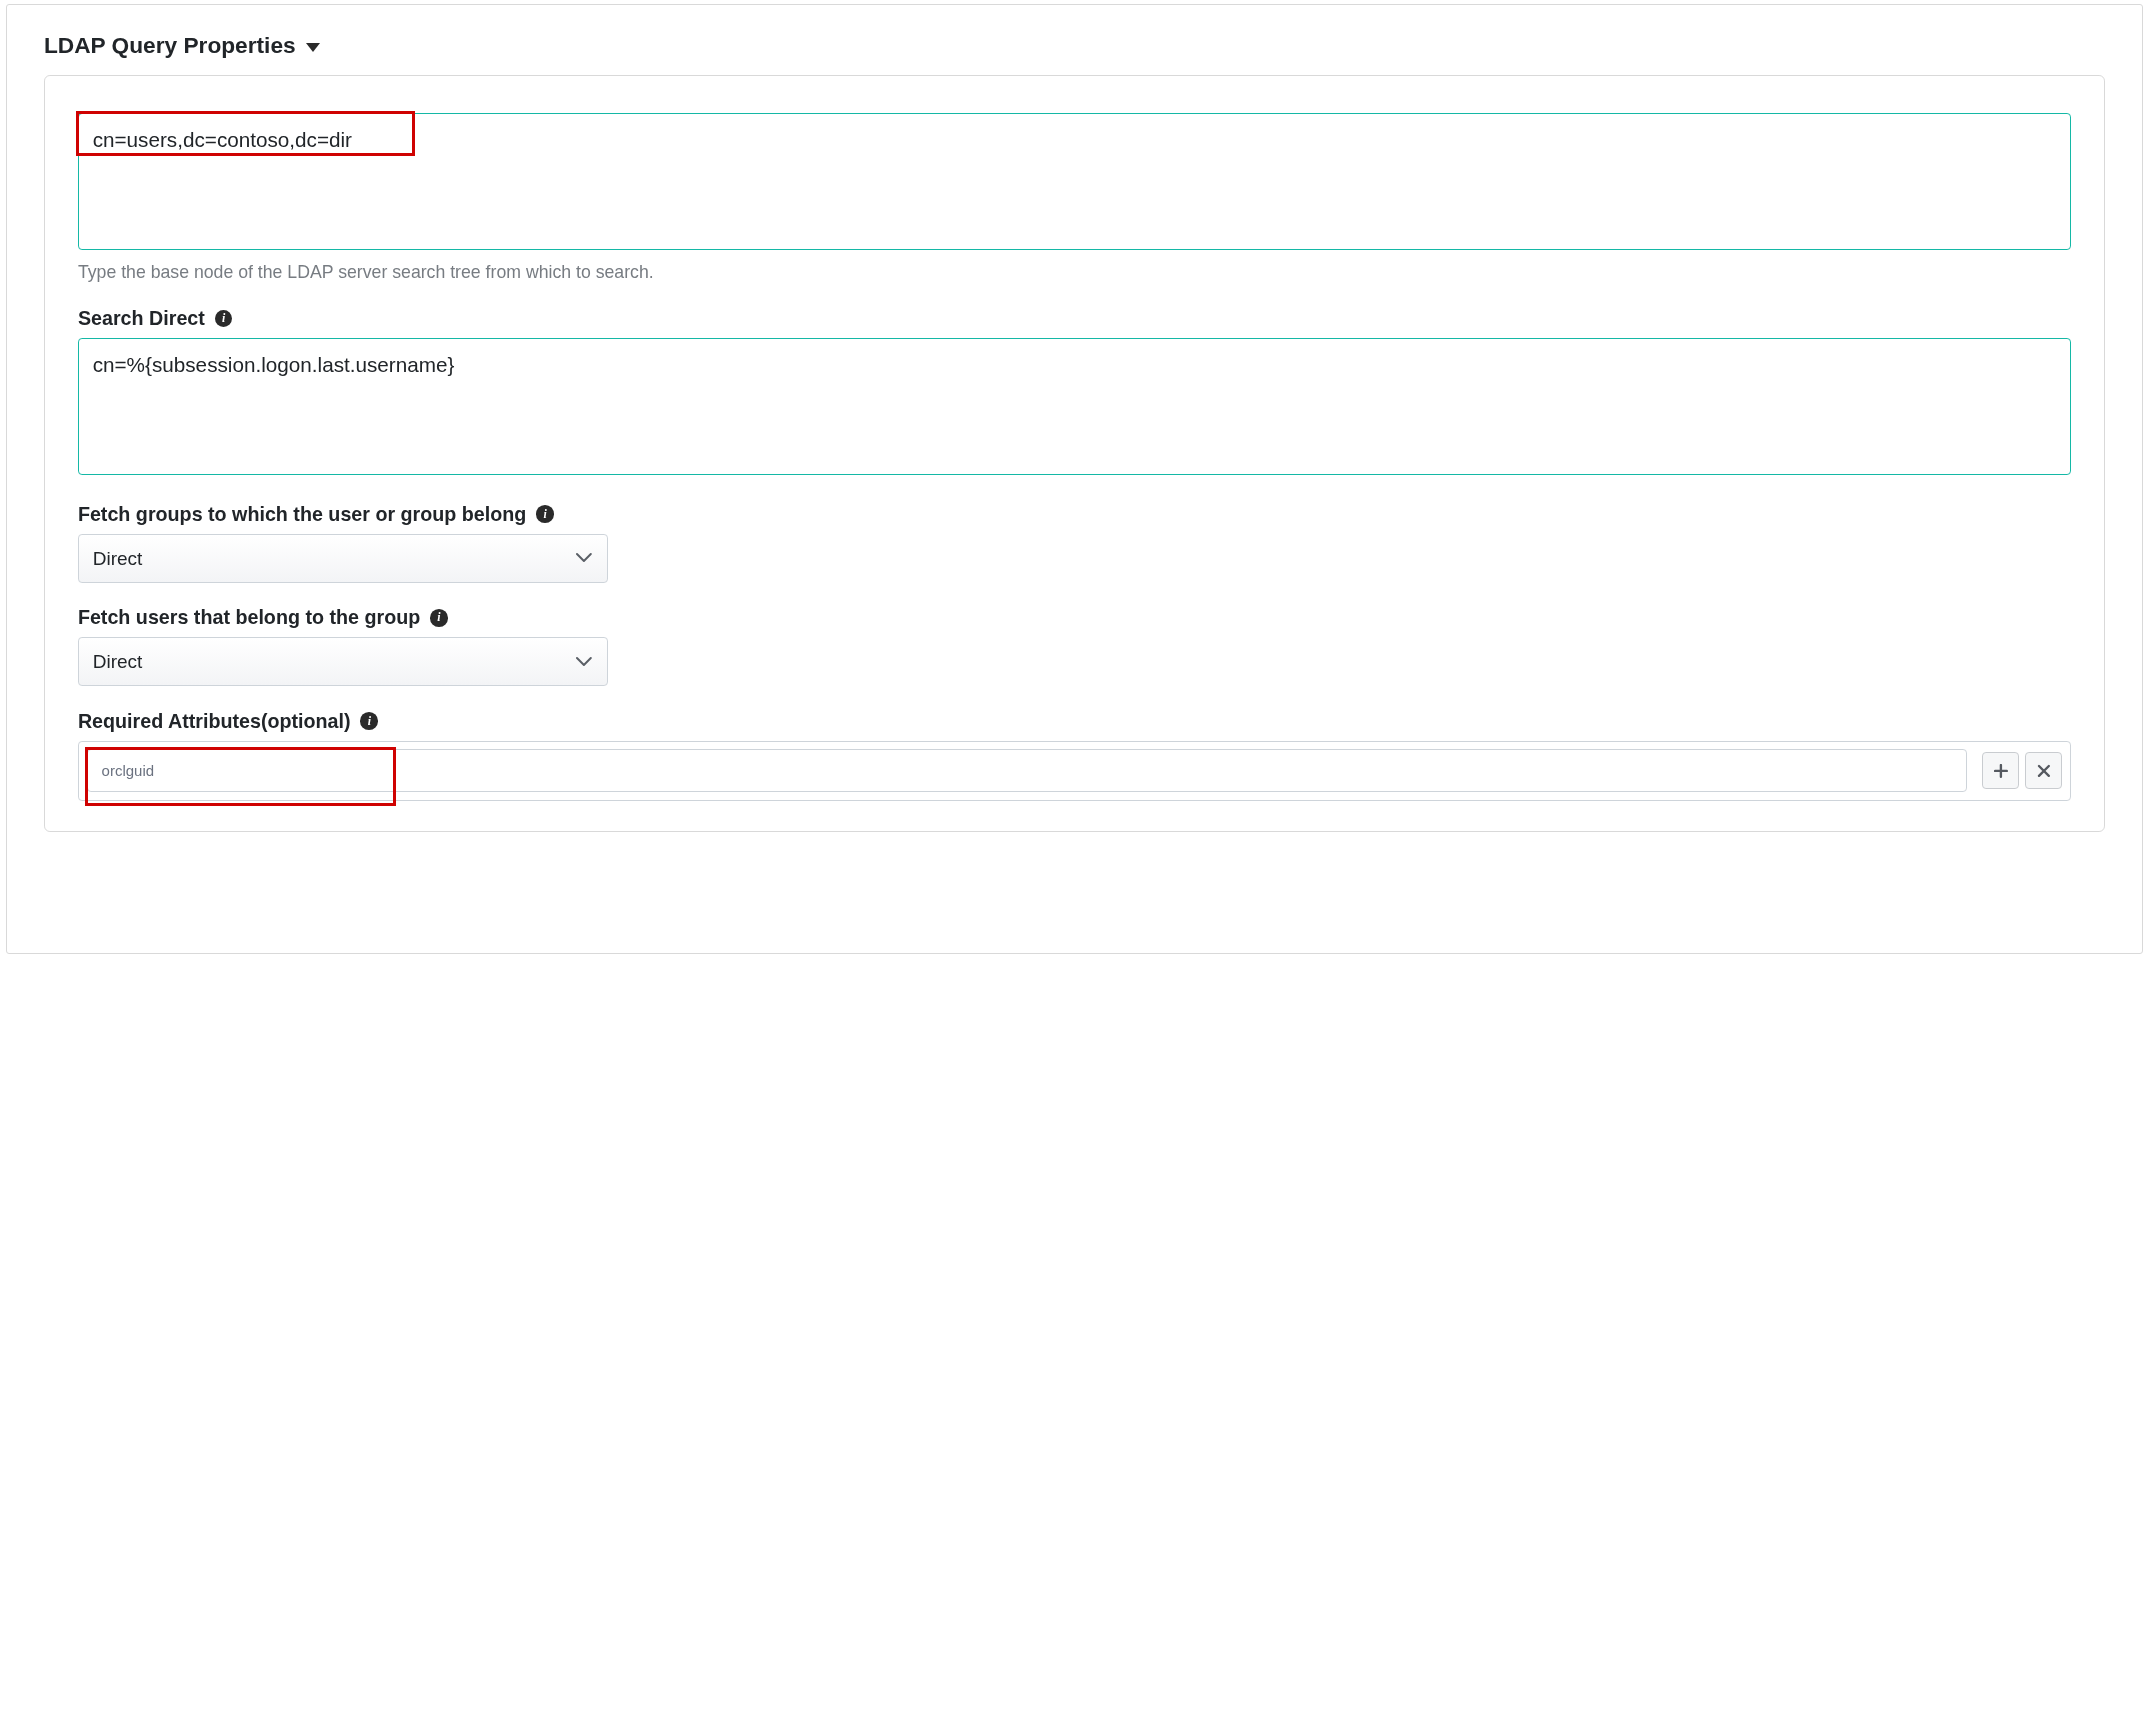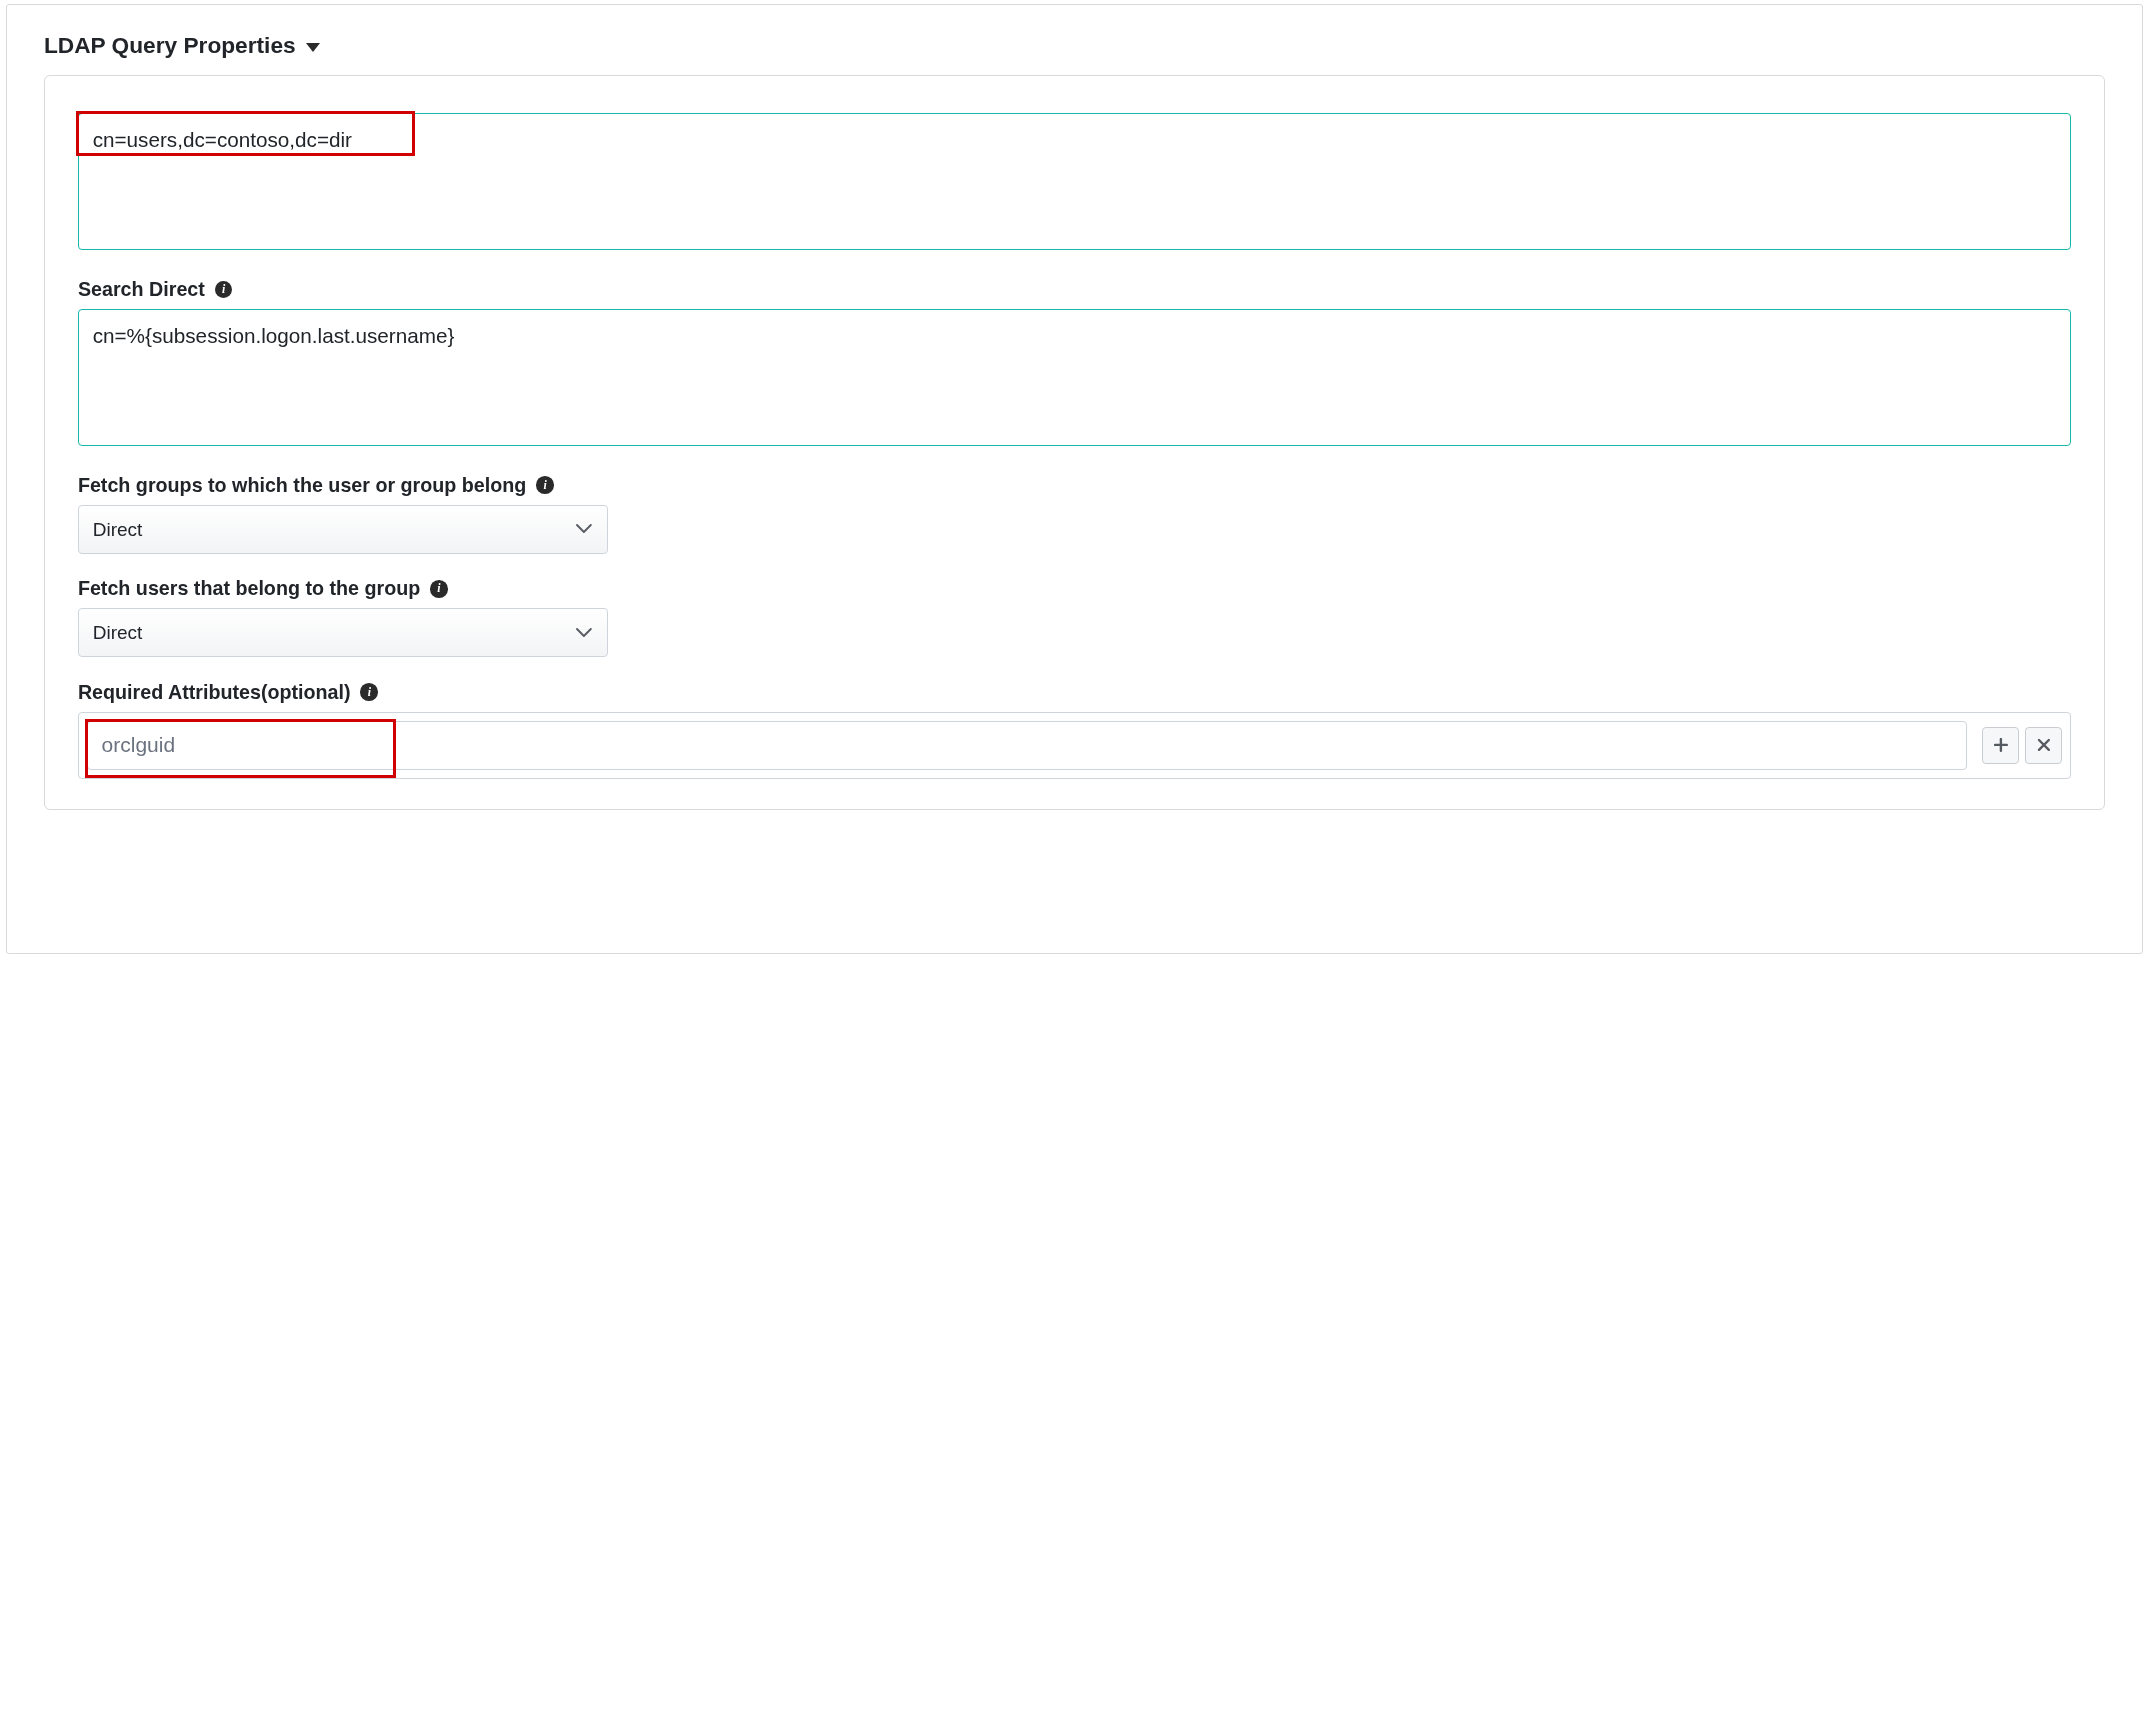--- a/index.html
+++ b/index.html
@@ -116,21 +116,21 @@
     align-items: stretch;
     border: 1px solid #ced4da;
     border-radius: 3.9px;
     padding: 7.9px;
   }
   .attr-input {
     flex: 1;
     border: 1px solid #ced4da;
     border-radius: 3.9px;
     padding: 11.8px 13.8px;
-    font-size: 21px;
+    font-size: 15px;
     font-family: inherit;
     margin-right: 15.8px;
   }
   .attr-input::placeholder { color: #6b7280; }
   .icon-btn {
     width: 37px;
     height: 37px;
     border: 1px solid #c9ccd0;
     border-radius: 3.9px;
     background: #f6f7f8;
@@ -177,20 +177,21 @@
     <span class="caret-down-icon"></span>
   </div>
 
   <div class="section-body">
 
     <div class="field-group">
       <div class="search-dn-container">
         <textarea class="textarea-field" rows="4" style="">cn=users,dc=contoso,dc=dir</textarea>
         <div class="search-dn-redbox"></div>
       </div>
+      <div class="help-text">Type the base node of the LDAP server search tree from which to search.</div>
     </div>
 
     <div class="field-group">
       <div class="field-label">
         <span>Search Direct</span>
         <span class="info-icon">i</span>
       </div>
       <textarea class="textarea-field" rows="4" style="">cn=%{subsession.logon.last.username}</textarea>
     </div>
 

